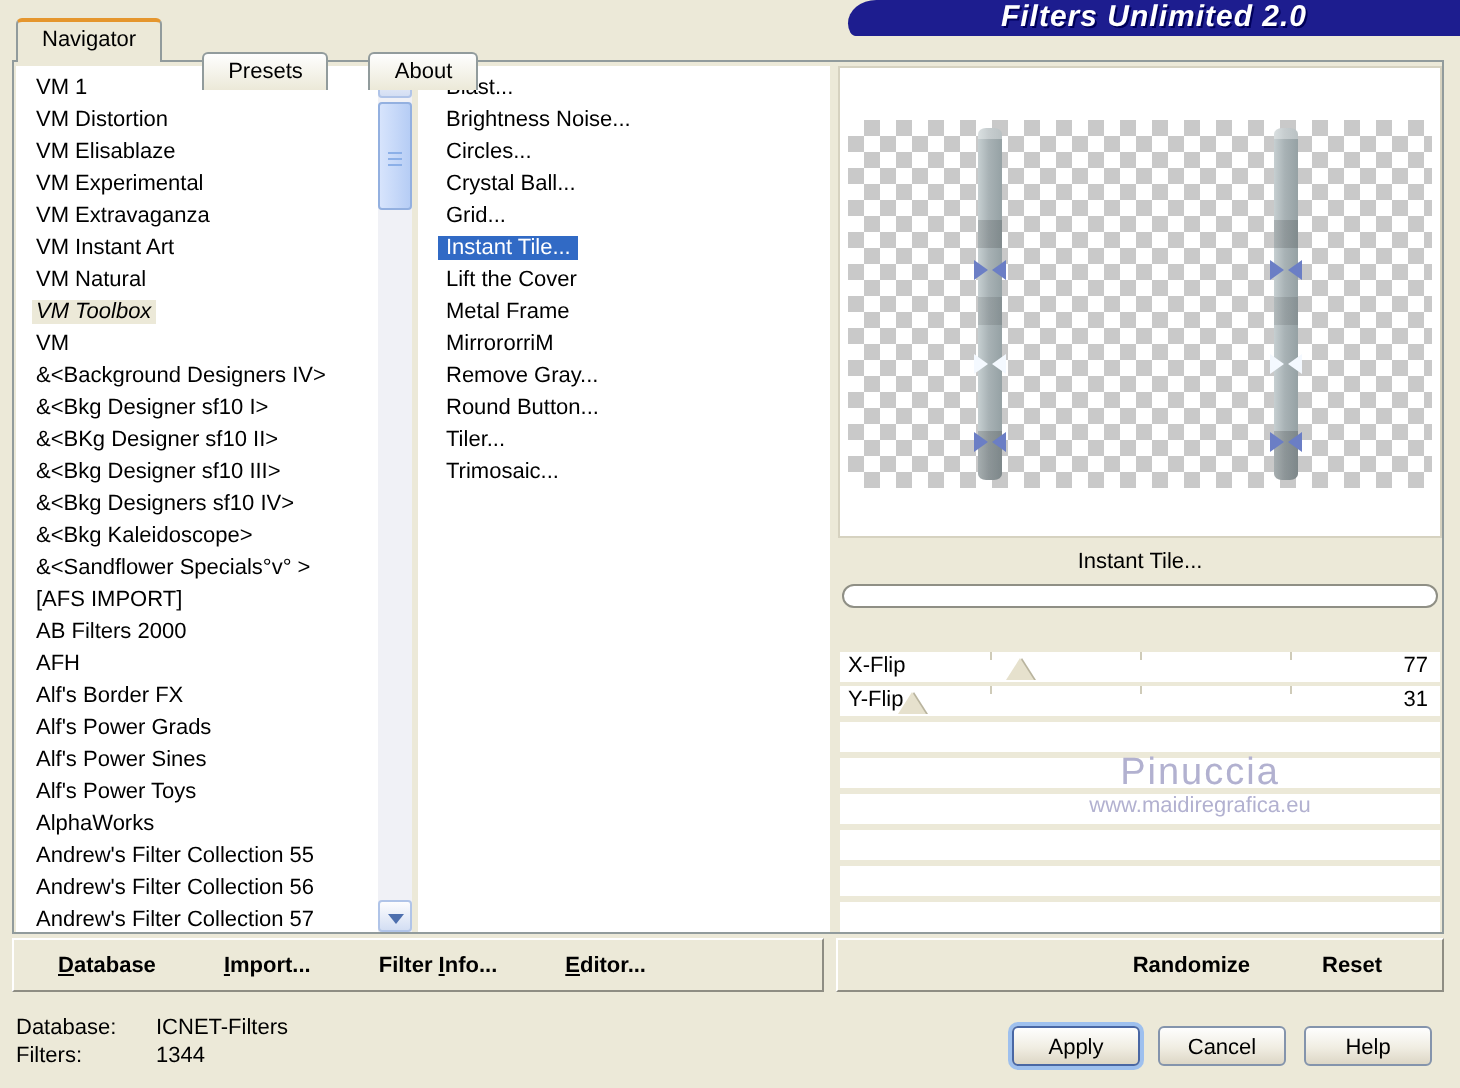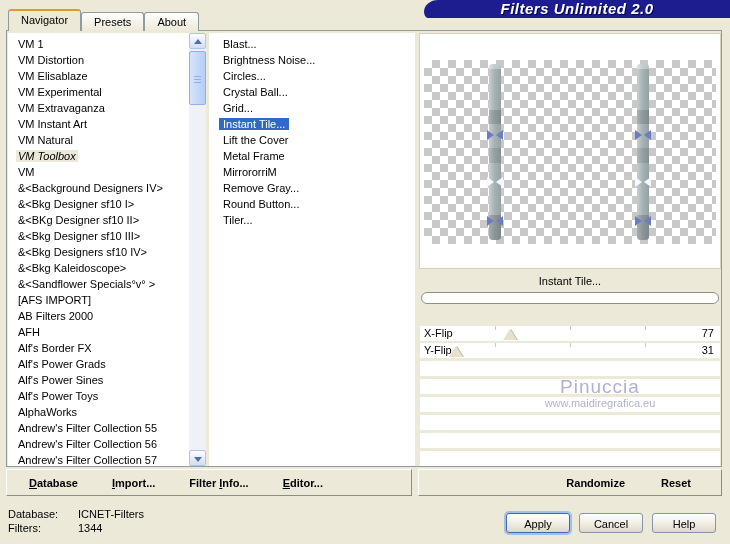--- a/index.html
+++ b/index.html
@@ -15,23 +15,23 @@
     background:#1d1d8f;
     border-top-left-radius:22px 18px;
     border-bottom-left-radius:6px 10px;
   }
   .titlebar .title{
     display:block;text-align:center;line-height:17px;
     color:#fff;font-size:15px;font-weight:bold;font-style:italic;
     letter-spacing:.5px;text-shadow:1px 1px 0 #00005a;
   }
   
-  .tabs{position:absolute;left:8px;top:9px;display:flex;gap:0;z-index:3;}
+  .tabs{position:absolute;left:8px;top:9px;display:flex;gap:20px;z-index:3;}
   .tab{
-    height:18px;margin-top:3px;padding:0 12px;line-height:18px;
+    height:18px;margin-top:17px;padding:0 12px;line-height:18px;
     background:linear-gradient(#fefefe,#ece9d8);
     border:1px solid #919b9c;border-bottom:none;
     border-radius:3px 3px 0 0;cursor:default;
   }
   .tab.selected{
     height:20px;margin-top:0;line-height:19px;
     background:#ece9d8;
     border-top:2px solid #e5962e;
     position:relative;z-index:4;
   }
@@ -347,20 +347,23 @@
       </div>
 
       <div class="list-row">
         <span class="item-text">Round Button...</span>
       </div>
 
       <div class="list-row">
         <span class="item-text">Tiler...</span>
       </div>
 
+      <div class="list-row">
+        <span class="item-text">Trimosaic...</span>
+      </div>
     </div>
 </div>
 
 <div class="preview-box"></div>
 <div class="checker">
   <div class="pipe pipe-1">
     <span class="bowtie bt-a"></span>
     <span class="bowtie white bt-n"></span>
     <span class="bowtie bt-b"></span>
   </div>

